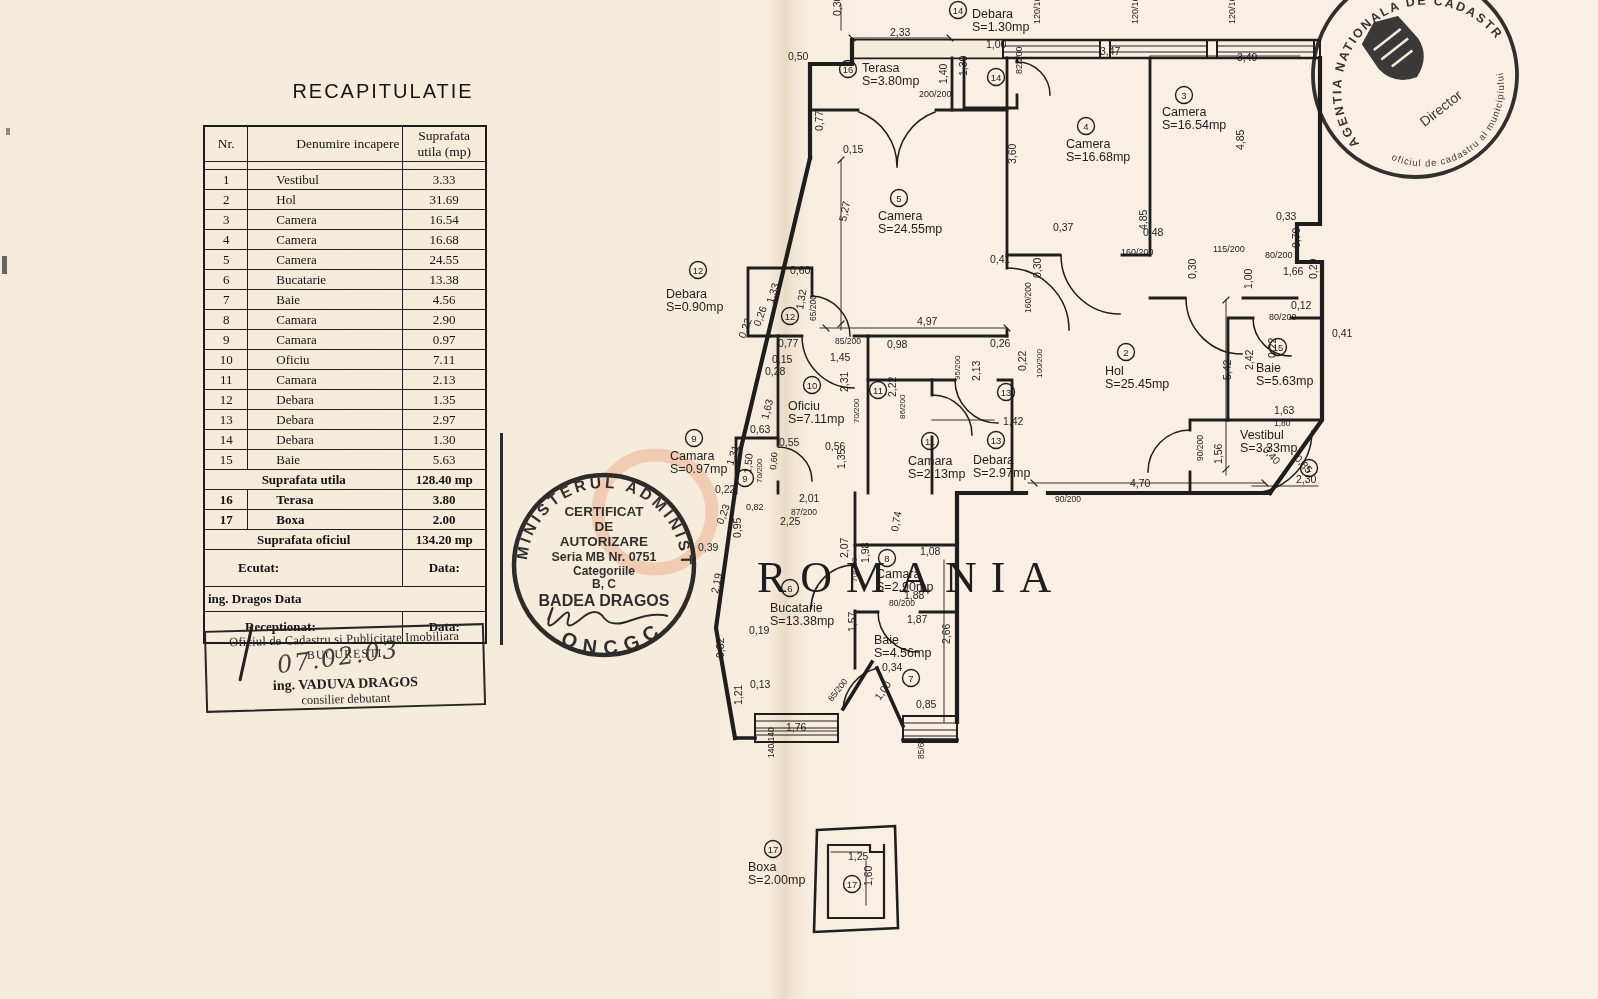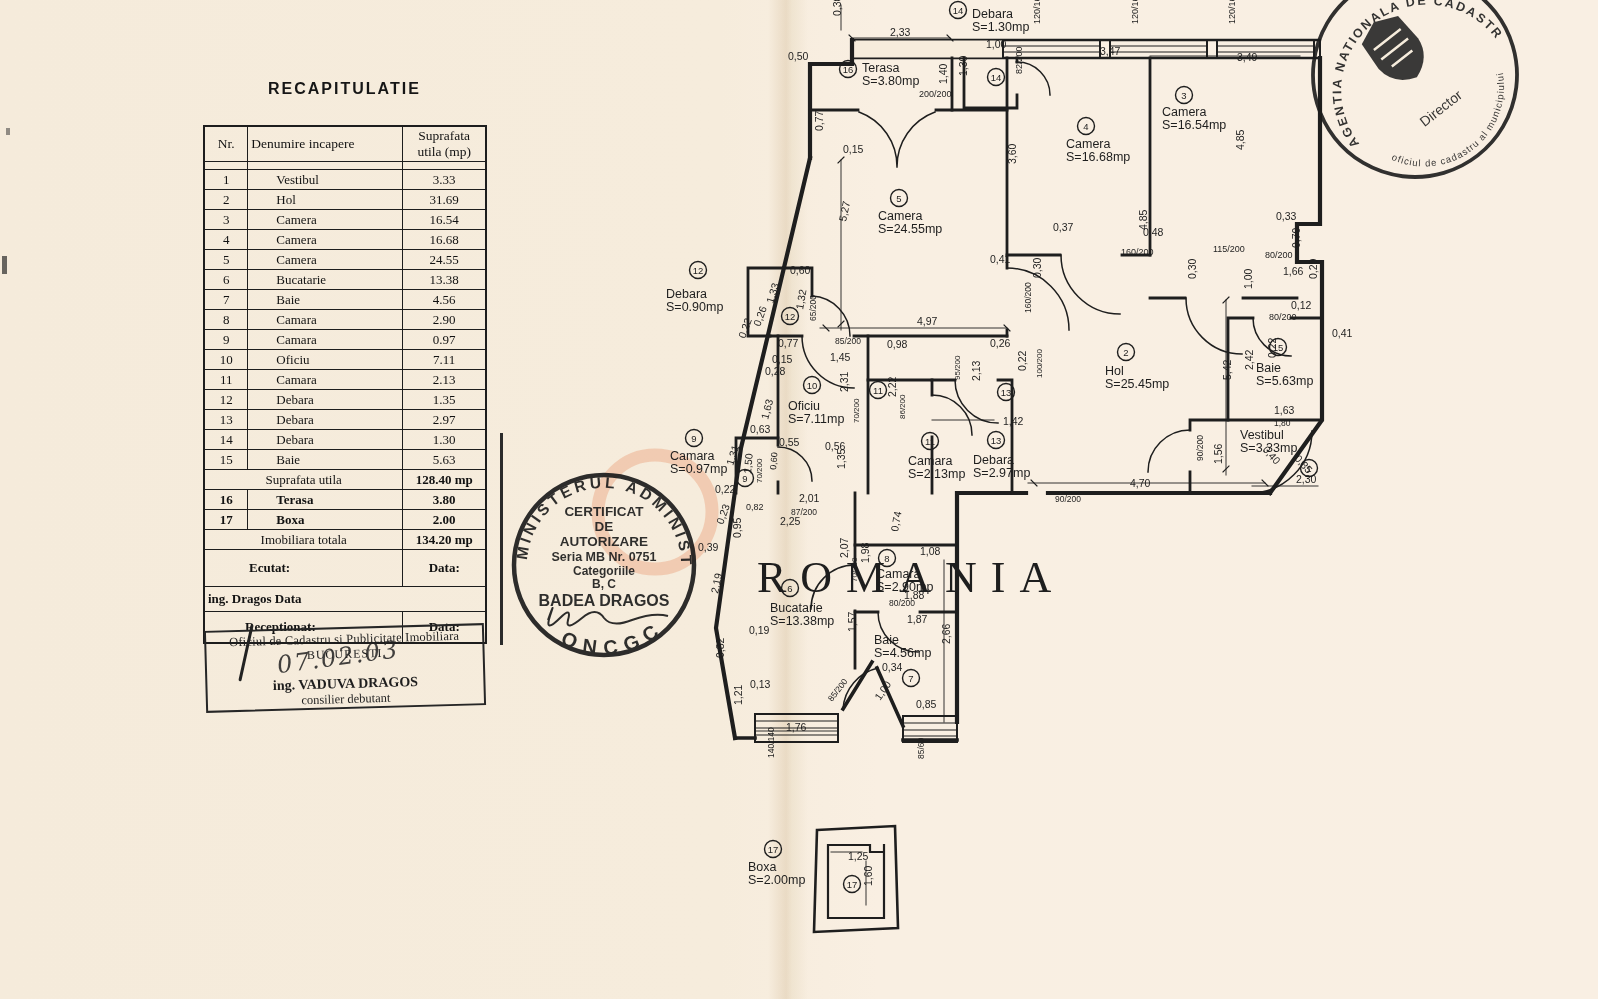--- a/index.html
+++ b/index.html
@@ -2,36 +2,36 @@
 <html><head>
 <meta charset="utf-8">
 <style>
   html,body{margin:0;padding:0;}
   .page{position:relative;width:1598px;height:999px;overflow:hidden;
     background:linear-gradient(90deg,#f5ebdb 0%,#f6ecdc 45%,#f9efe2 55%,#f9efe3 100%);
     font-family:"Liberation Sans",sans-serif;color:#1c1c1c;}
   .crease{position:absolute;top:0;left:768px;width:40px;height:999px;
     background:linear-gradient(90deg,rgba(198,170,128,0) 0%,rgba(198,170,128,.28) 45%,rgba(233,220,196,.55) 60%,rgba(198,170,128,0) 100%);}
   .edge-bar{position:absolute;background:#2b2b2b;}
-  .doc-title{position:absolute;left:268px;top:80px;width:230px;
-    font-size:16px;font-weight:700;letter-spacing:2px;color:#161616;}
+  .doc-title{position:absolute;left:268px;top:80px;width:230px;text-align:center;
+    font-size:20px;font-weight:400;letter-spacing:2px;color:#161616;}
   
   table.recap{position:absolute;left:203px;top:125px;width:284px;border-collapse:collapse;
     font-family:"Liberation Serif",serif;font-size:13px;color:#121212;
     border:2.5px solid #1d1d1d;}
   table.recap td,table.recap th{border:1.4px solid #1d1d1d;padding:1px 3px;vertical-align:middle;}
   table.recap th{font-weight:400;font-size:13.5px;}
   .col-nr{width:44px;text-align:center;}
   .col-name{width:152px;text-align:left;padding-left:28px !important;}
   .col-area{width:86px;text-align:center;}
   .hdr{height:32px;text-align:center;}
   .filler td{height:5px;padding:0;}
   tr.r{height:20px;}
   td.bold,th.bold{font-weight:700;}
-  .tot-label{text-align:center;font-weight:400;}
+  .tot-label{text-align:center;font-weight:700;}
   .ec-row td{height:34px;vertical-align:middle;font-weight:700;}
   .eng-row td{height:22px;font-weight:700;padding-left:16px;}
   .rec-row td{height:28px;font-weight:700;}
   
   .rstamp{position:absolute;left:205px;top:627px;width:276px;height:78px;
     border:2px solid #262626;transform:rotate(-1.6deg);
     font-family:"Liberation Serif",serif;color:#1e1e1e;text-align:center;z-index:5;}
   .rstamp .l1{font-size:12.5px;margin-top:3px;letter-spacing:.2px;}
   .rstamp .l2{font-size:12px;letter-spacing:1px;}
   .rstamp .nm{font-size:14px;font-weight:700;margin-top:14px;}
@@ -50,21 +50,21 @@
   <div class="edge-bar" style="left:500px;top:433px;width:3px;height:212px;"></div>
   <div class="edge-bar" style="left:2px;top:256px;width:5px;height:18px;opacity:.7;"></div>
   <div class="edge-bar" style="left:6px;top:128px;width:4px;height:7px;opacity:.5;"></div>
 
   <div class="doc-title">RECAPITULATIE</div>
 
   <table class="recap">
     <thead>
       <tr class="hdr">
         <th class="col-nr">Nr.</th>
-        <th class="col-name" style="text-align:left;padding-left:3px !important;">Denumire incapere</th>
+        <th class="col-name" style="text-align:right;padding-left:3px !important;">Denumire incapere</th>
         <th class="col-area">Suprafata utila (mp)</th>
       </tr>
       <tr class="filler">
           <td></td>
           <td></td>
           <td></td>
         </tr>
     </thead>
     <tbody id="trows">
         <tr class="r">
@@ -152,25 +152,25 @@
         <td class="col-nr bold">16</td>
         <td class="col-name bold">Terasa</td>
         <td class="col-area bold">3.80</td>
       </tr>
       <tr class="r">
         <td class="col-nr bold">17</td>
         <td class="col-name bold">Boxa</td>
         <td class="col-area bold">2.00</td>
       </tr>
       <tr class="r">
-        <td colspan="2" class="tot-label">Imobiliara totala</td>
+        <td colspan="2" class="tot-label">Suprafata oficiul</td>
         <td class="col-area bold">134.20 mp</td>
       </tr>
       <tr class="ec-row">
-        <td colspan="2" style="padding-left:44px;">Ecutat:</td>
+        <td colspan="2" style="padding-left:33px;">Ecutat:</td>
         <td class="col-area bold">Data:</td>
       </tr>
       <tr class="eng-row">
         <td colspan="3">ing. Dragos Data</td>
       </tr>
       <tr class="rec-row">
         <td colspan="2" style="padding-left:40px;">Receptionat:</td>
         <td class="col-area bold">Data:</td>
       </tr>
     </tbody>

